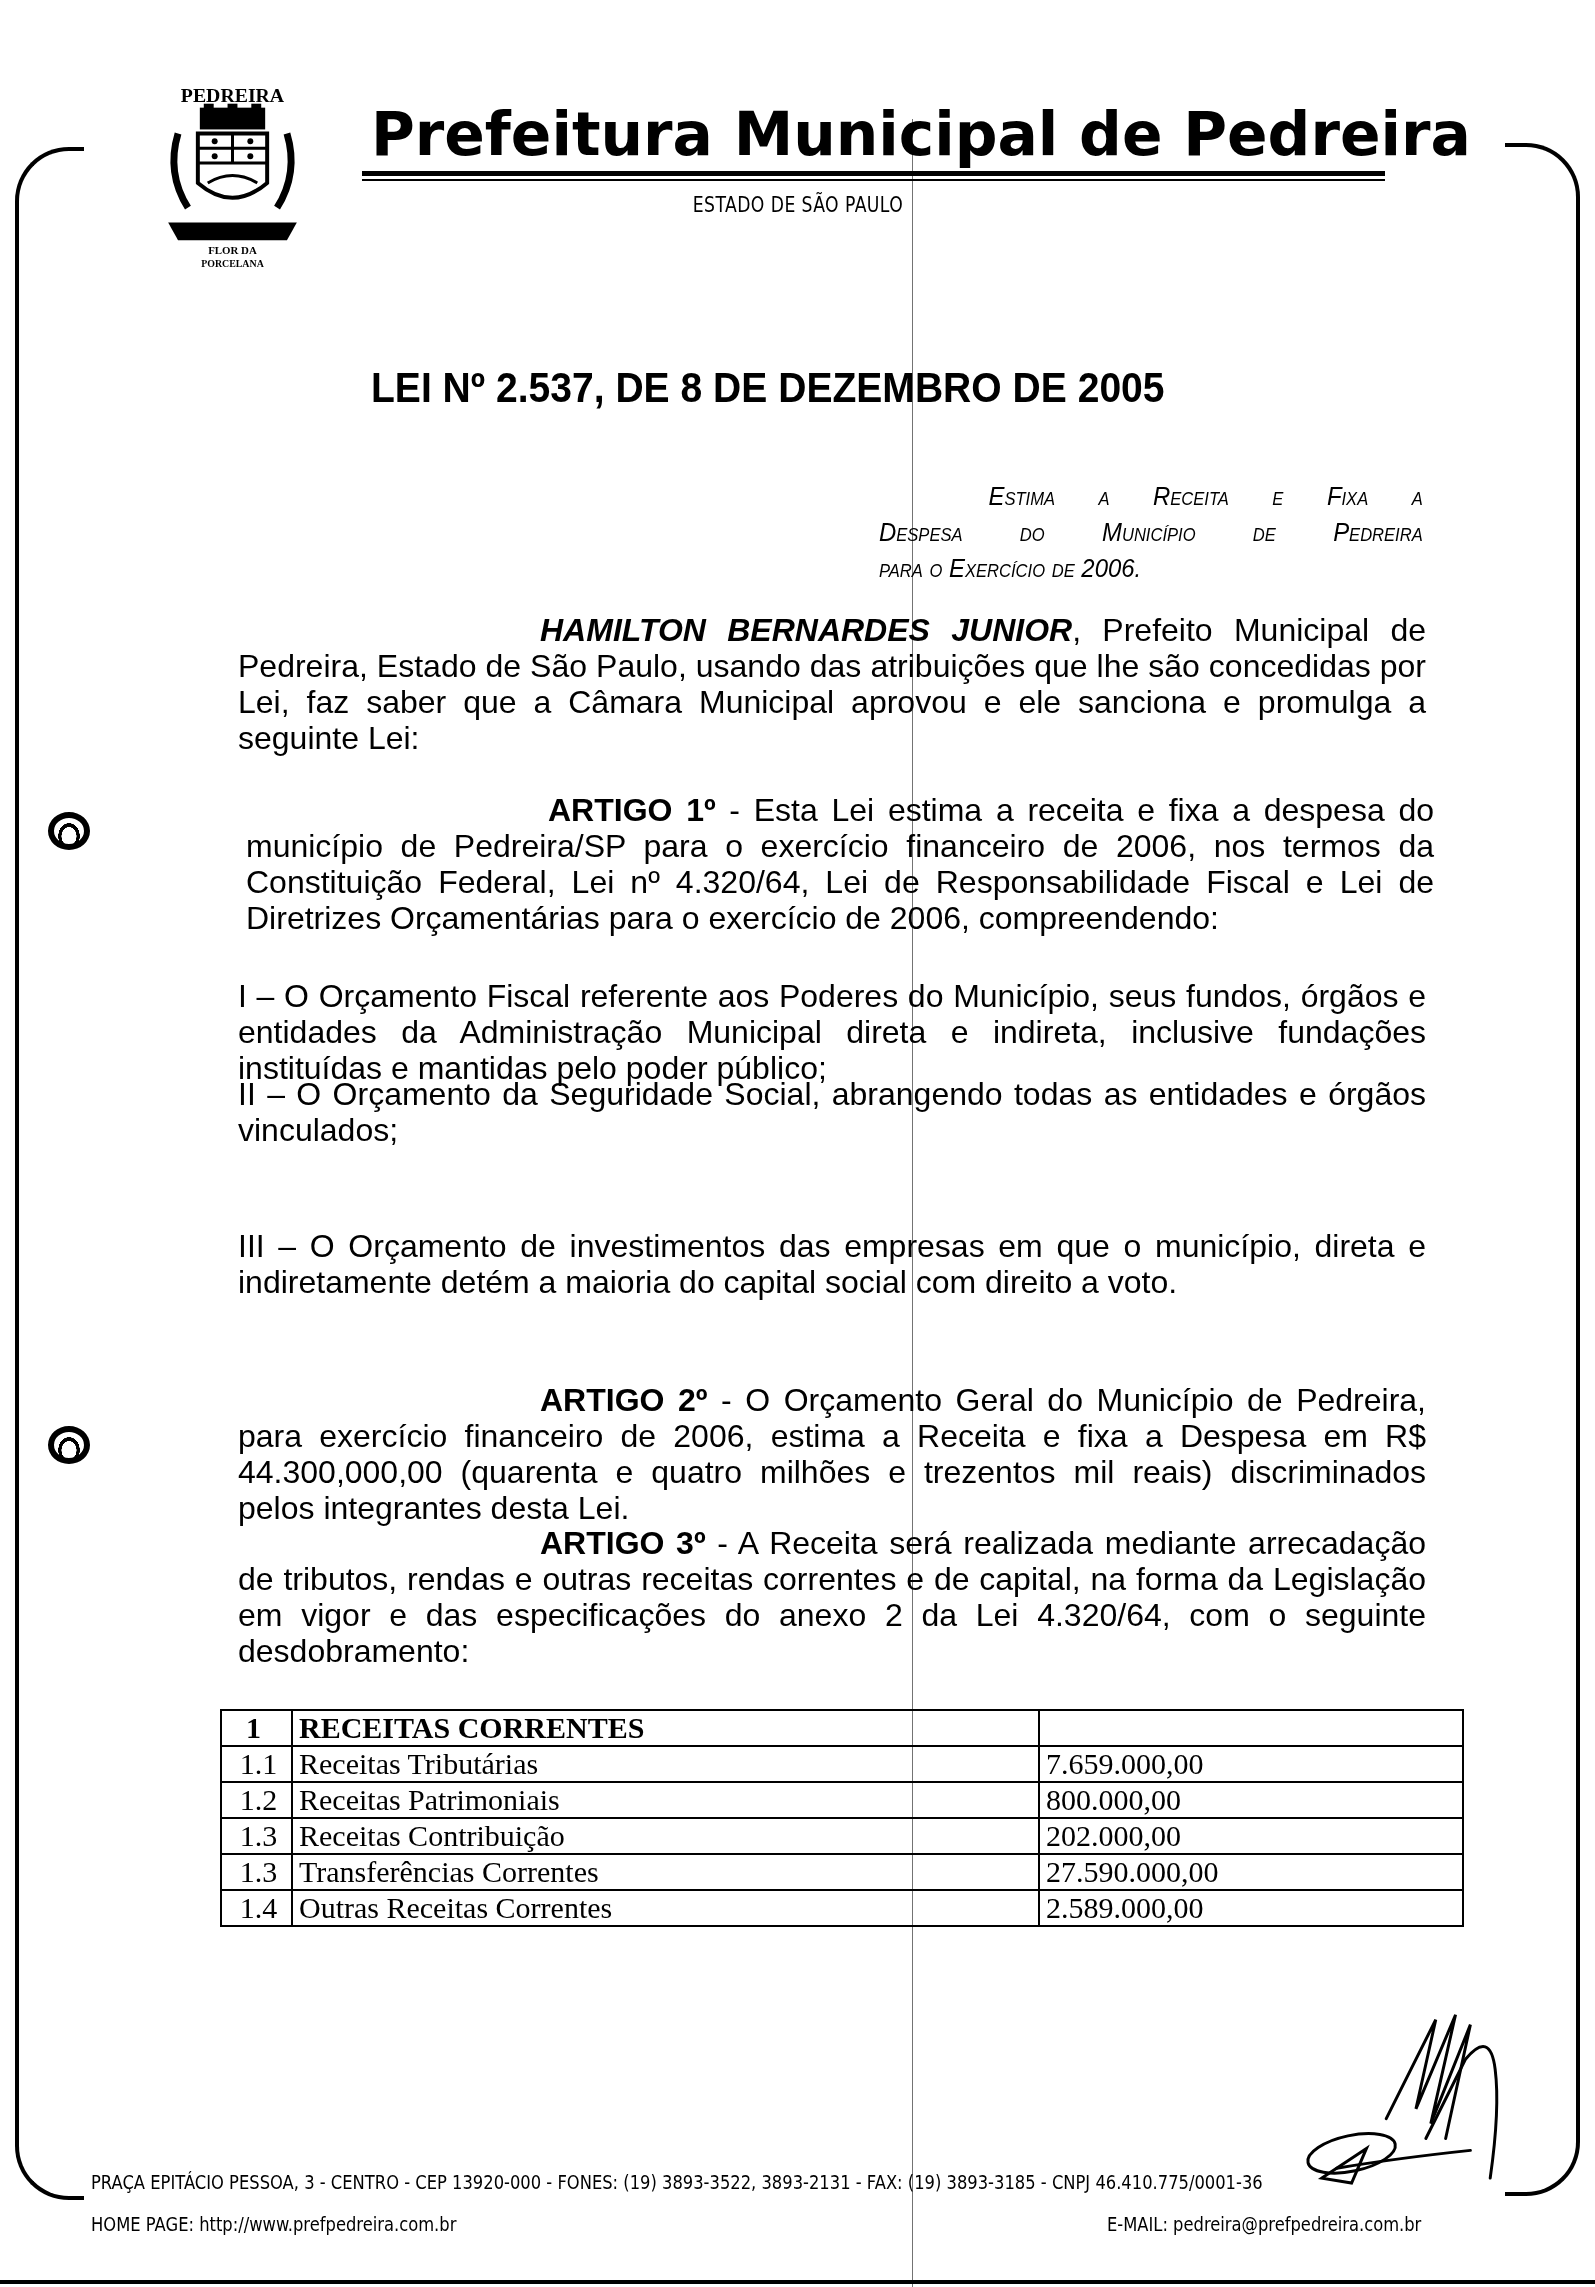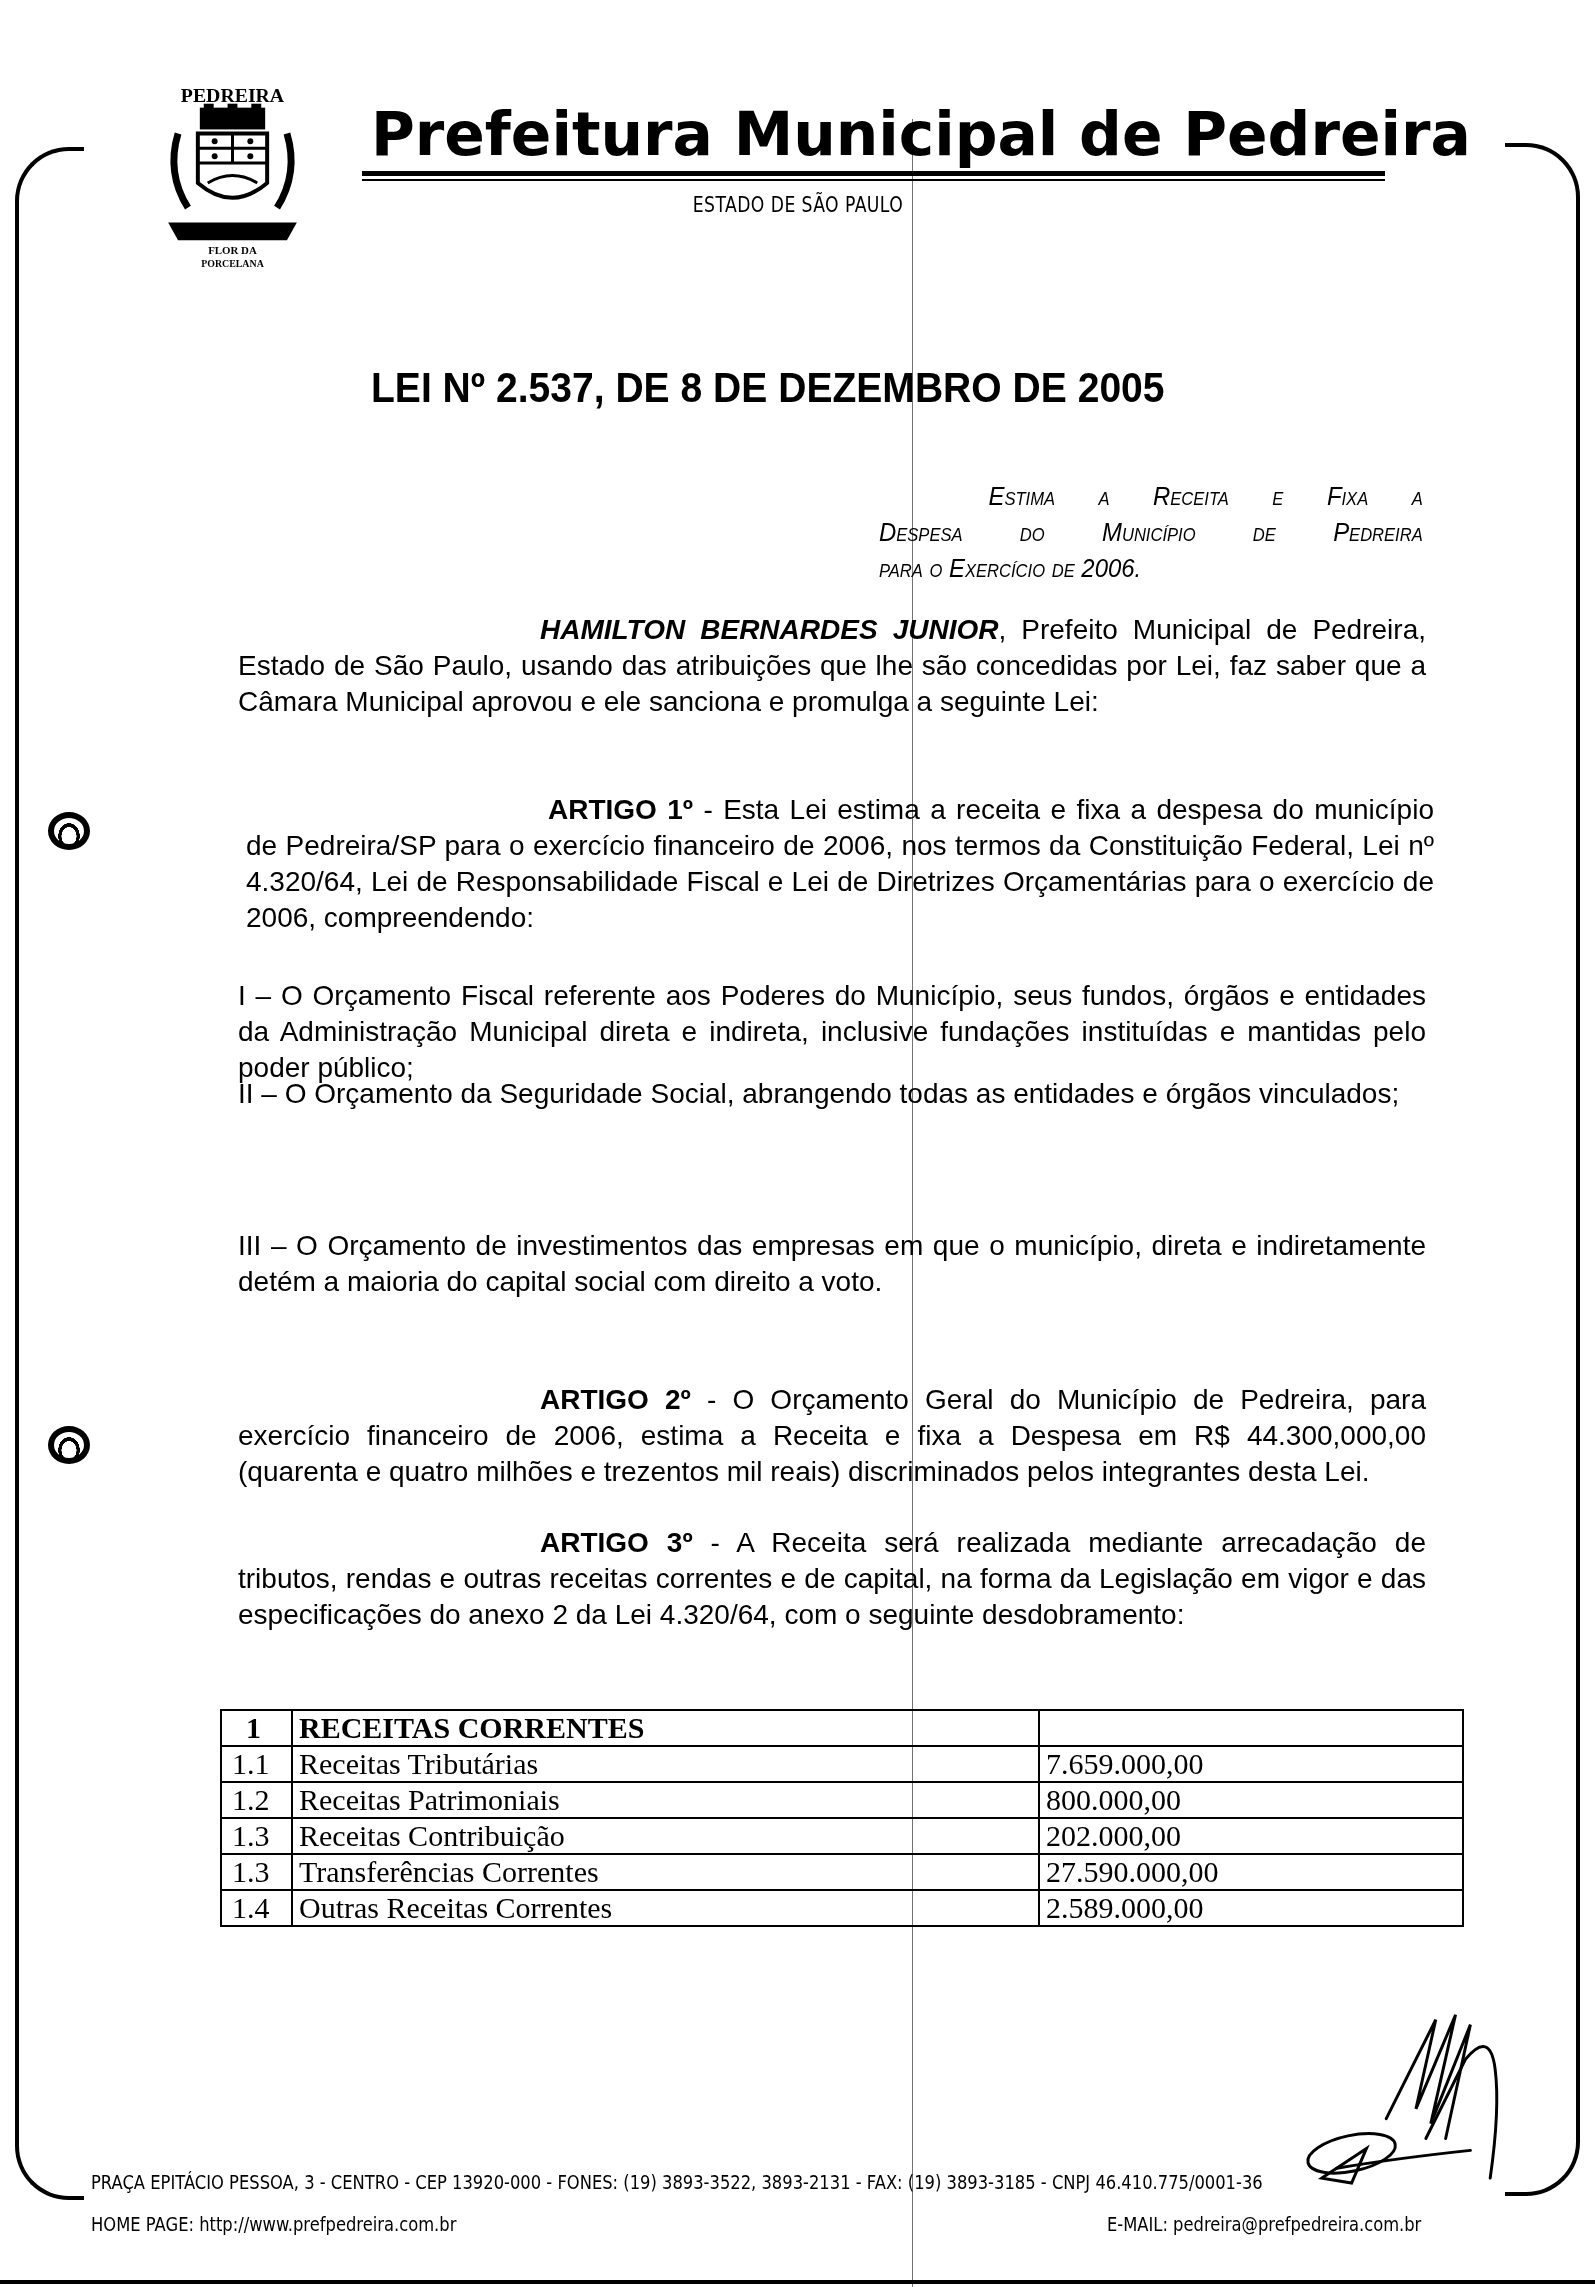--- a/index.html
+++ b/index.html
@@ -15,28 +15,28 @@
   .hdr-title { left:371px; top:99px; font-family:"DejaVu Sans", sans-serif; font-weight:bold; font-size:61px; letter-spacing:0px; line-height:69px; white-space:nowrap; transform:scaleX(0.98); transform-origin:left top; }
   .hdr-rule1 { left:362px; top:171px; width:1023px; height:5px; background:#000; }
   .hdr-rule2 { left:362px; top:179px; width:1023px; height:2px; background:#000; }
   .hdr-state { left:0; width:1596px; top:193px; text-align:center; font-family:"DejaVu Sans", sans-serif; font-size:21px; transform:scaleX(0.82); letter-spacing:0.5px; }
   
   .law-title { left:371px; top:364px; font-weight:bold; font-size:42px; white-space:nowrap; transform:scaleX(0.93); transform-origin:left top; }
   .ementa { left:879px; top:478px; width:545px; font-style:italic; font-size:26px; line-height:36px; text-align:justify; font-variant:small-caps; transform:scaleX(0.92); transform-origin:left top; width:591px; }
   .ementa-line { display:block; text-align-last:justify; }
   .ementa-line.last { text-align-last:left; }
   
-  .para { left:238px; width:1188px; font-size:28px; line-height:36px; text-align:justify; }
+  .para { left:238px; width:1188px; font-size:32px; line-height:36px; text-align:justify; }
   .para .indent { display:inline-block; width:302px; }
   .bold { font-weight:bold; }
   .bolditalic { font-weight:bold; font-style:italic; }
   
   .table { left:220px; top:1709px; border-collapse:collapse; font-family:"Liberation Serif", serif; font-size:30px; }
   .table td { border:2px solid #000; height:34px; padding:0 6px; line-height:34px; white-space:nowrap; }
-  .table td.num { width:53px; text-align:left; padding-left:10px; }
+  .table td.num { width:53px; text-align:center; padding-left:10px; }
   .table td.desc { width:733px; }
   .table td.val { width:396px; text-align:left; padding-right:20px; }
   .table tr.head td { font-weight:bold; }
   .table tr.head td.num { text-align:center; padding-left:0; }
   
   .punch { width:30px; height:26px; border:6px solid #000; border-radius:50%; background:radial-gradient(ellipse at 50% 70%, #fff 35%, #000 36%, #000 50%, #fff 51%); }
   
   .footer1 { left:91px; top:2171px; font-family:"DejaVu Sans", sans-serif; font-size:19px; white-space:nowrap; transform:scaleX(0.86); transform-origin:left top; }
   .footer2a { left:91px; top:2213px; font-family:"DejaVu Sans", sans-serif; font-size:19px; white-space:nowrap; transform:scaleX(0.86); transform-origin:left top; }
   .footer2b { left:1107px; top:2213px; font-family:"DejaVu Sans", sans-serif; font-size:19px; white-space:nowrap; transform:scaleX(0.86); transform-origin:left top; }

